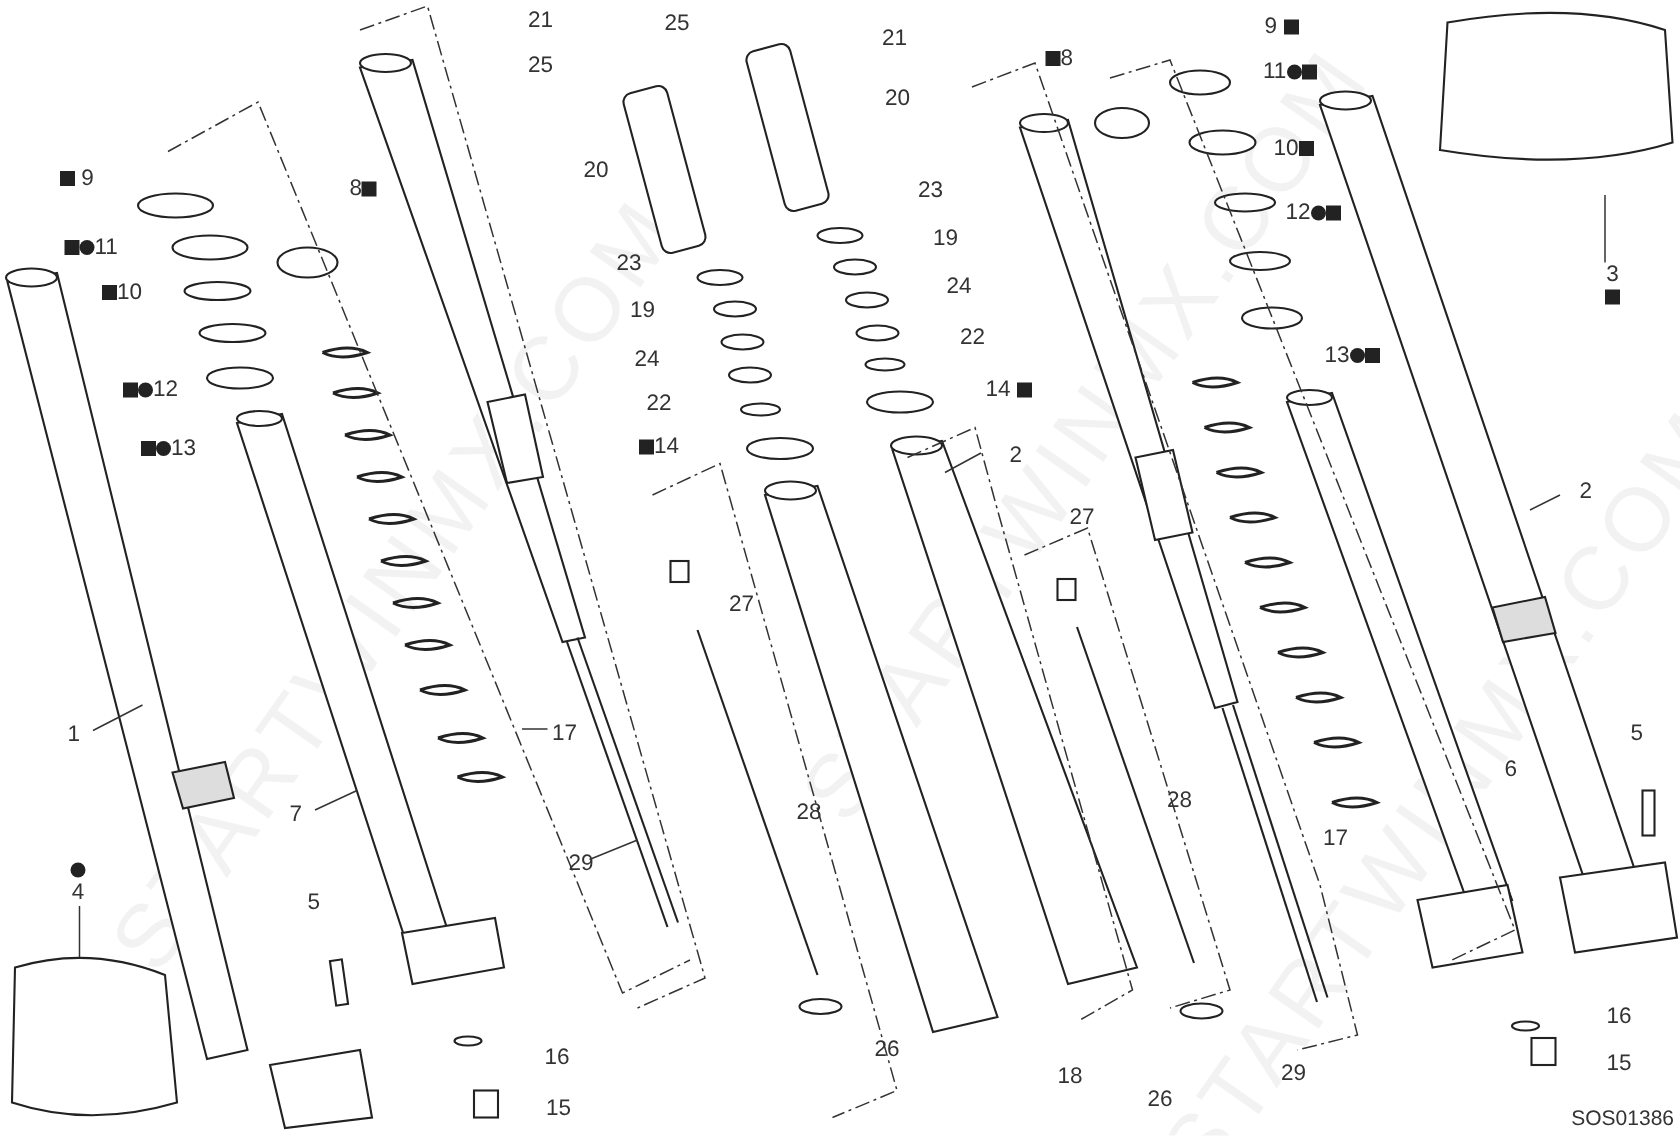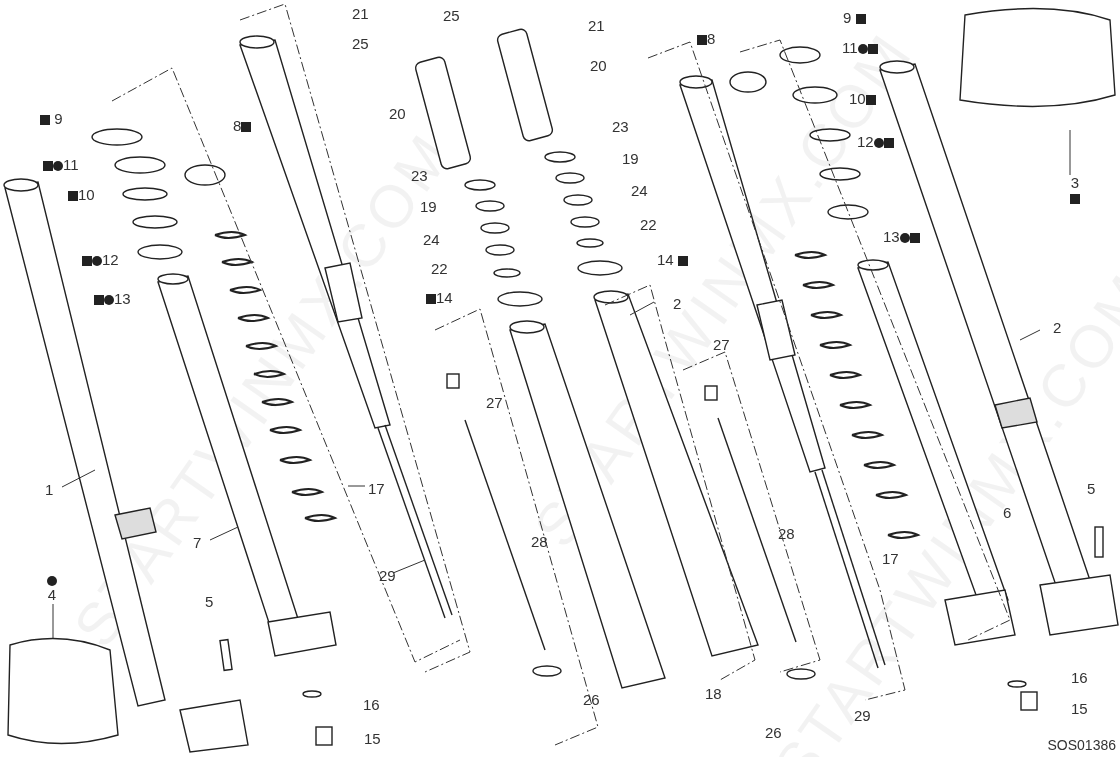--- a/index.html
+++ b/index.html
@@ -176,21 +176,21 @@
   <div class="lbl" style="left:94px;top:291px;"><span class="sq"></span><span class="dot"></span><span>13</span></div>
   <div class="lbl" style="left:883px;top:229px;"><span>13</span><span class="dot"></span><span class="sq"></span></div>
   <div class="lbl" style="left:426px;top:290px;"><span class="sq"></span><span>14</span></div>
   <div class="lbl" style="left:657px;top:252px;"><span>14</span> <span class="sq"></span></div>
   <div class="lbl" style="left:364px;top:731px;"><span>15</span></div>
   <div class="lbl" style="left:1071px;top:701px;"><span>15</span></div>
   <div class="lbl" style="left:363px;top:697px;"><span>16</span></div>
   <div class="lbl" style="left:1071px;top:670px;"><span>16</span></div>
   <div class="lbl" style="left:368px;top:481px;"><span>17</span></div>
   <div class="lbl" style="left:882px;top:551px;"><span>17</span></div>
-  <div class="lbl" style="left:705px;top:686px;"><span>18</span></div>
+  <div class="lbl" style="left:705px;top:710px;"><span>18</span></div>
   <div class="lbl" style="left:420px;top:199px;"><span>19</span></div>
   <div class="lbl" style="left:622px;top:151px;"><span>19</span></div>
   <div class="lbl" style="left:389px;top:106px;"><span>20</span></div>
   <div class="lbl" style="left:590px;top:58px;"><span>20</span></div>
   <div class="lbl" style="left:352px;top:6px;"><span>21</span></div>
   <div class="lbl" style="left:588px;top:18px;"><span>21</span></div>
   <div class="lbl" style="left:431px;top:261px;"><span>22</span></div>
   <div class="lbl" style="left:640px;top:217px;"><span>22</span></div>
   <div class="lbl" style="left:411px;top:168px;"><span>23</span></div>
   <div class="lbl" style="left:612px;top:119px;"><span>23</span></div>

